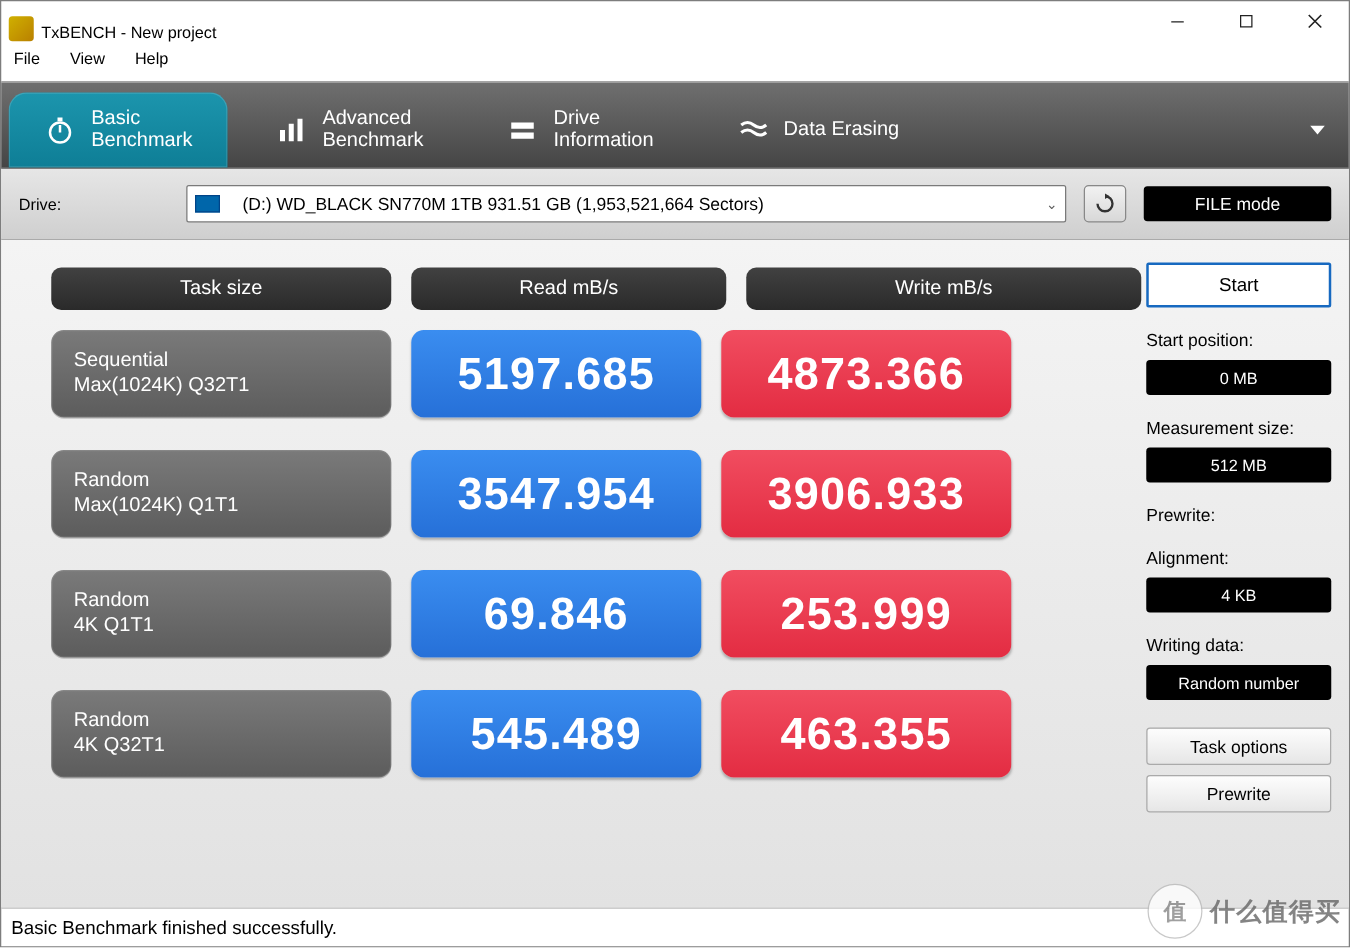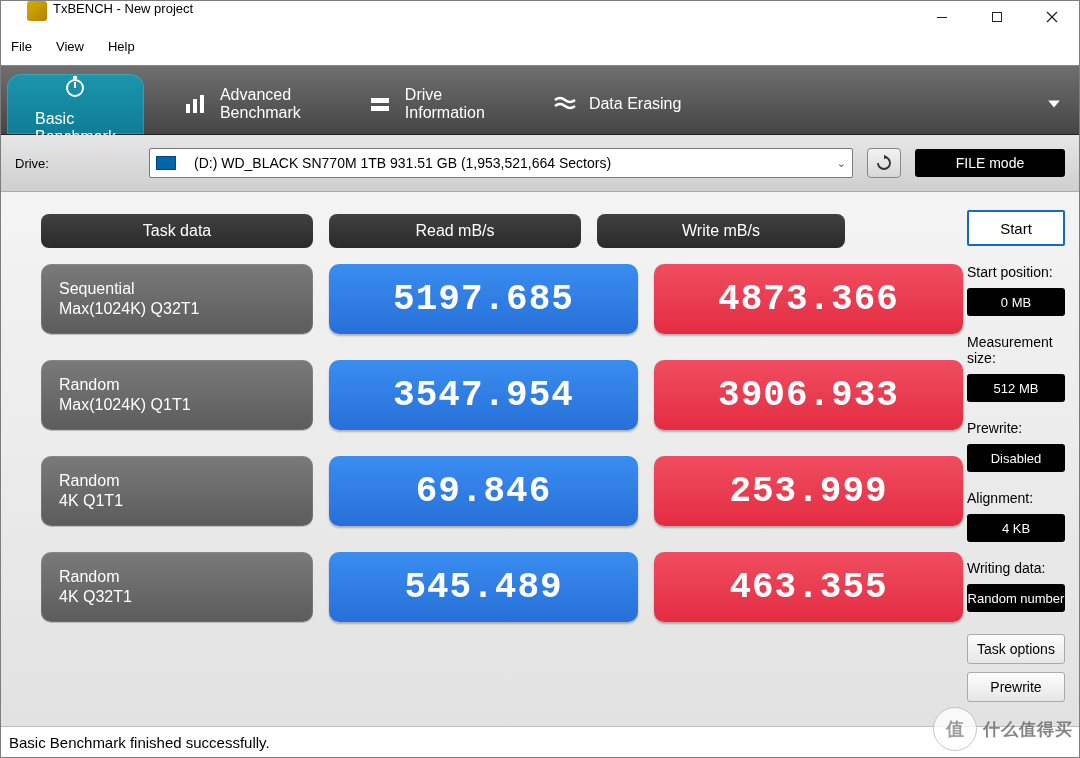--- a/index.html
+++ b/index.html
@@ -9,34 +9,34 @@
     --dark:#2b2b2b;
     --dark2:#3a3a3a;
     --blue-panel:#2e7ee4;
     --red-panel:#eb3f53;
     --header-grad-top:#6d6d6d;
     --header-grad-bot:#4a4a4a;
   }
   html,body{margin:0;padding:0;font-family:"Segoe UI",Arial,sans-serif;font-size:13px;color:#000;}
   .window{width:1080px;height:758px;box-sizing:border-box;border:1px solid #7d7d7d;background:var(--win-bg);display:flex;flex-direction:column;}
   
-  .titlebar{height:32px;display:flex;align-items:flex-start;position:relative;padding-left:20px;}
+  .titlebar{height:32px;display:flex;align-items:flex-end;position:relative;}
   .titlebar .appicon{width:20px;height:20px;margin:0 6px;background:linear-gradient(135deg,#d0b000,#b98000);border-radius:3px;position:relative;}
   .titlebar .apptitle{font-size:13px;}
   .winctrls{margin-left:auto;display:flex;height:100%;}
   .winbtn{width:55px;display:flex;align-items:center;justify-content:center;font-size:14px;color:#333;}
   .winbtn.close{width:55px;}
   .winbtn svg{width:12px;height:12px;}
   
   .menubar{height:22px;display:flex;align-items:center;padding:2px 10px 8px 10px;gap:24px;}
   .menubar span{cursor:default;}
   
   .tabstrip{height:68px;background:linear-gradient(#6f6f6f,#454545);display:flex;align-items:stretch;border-top:1px solid #888;border-bottom:1px solid #222;}
   .tab{display:flex;align-items:center;gap:12px;padding:0 28px;border-radius:14px 14px 0 0;margin:8px 4px 0 6px;color:#fff;font-size:16px;}
-  .tab.active{background:linear-gradient(#1c95ad,#0e7e96);box-shadow:inset 0 0 0 1px rgba(255,255,255,.15);flex-direction:column;}
+  .tab.active{background:linear-gradient(#1c95ad,#0e7e96);box-shadow:inset 0 0 0 1px rgba(255,255,255,.15);}
   .tab .twoline{line-height:1.15;}
   .tab .ic{width:26px;height:26px;display:flex;align-items:center;justify-content:center;}
   .tab .ic svg{width:24px;height:24px;fill:#fff;}
   .tab-drop{width:34px;margin:8px 8px 0 auto;display:flex;align-items:center;justify-content:center;}
   .tab-drop svg{width:14px;height:14px;fill:#fff;}
   
   .driverow{height:56px;background:linear-gradient(#e6e6e6,#cfcfcf);border-bottom:1px solid #aaa;display:flex;align-items:center;padding:0 14px;gap:14px;}
   .drive-label{font-size:13px;width:120px;}
   .drive-select{flex:1;height:28px;border:1px solid #7a7a7a;background:#fff;display:flex;align-items:center;padding:0 6px;gap:18px;border-radius:2px;}
   .drive-select .diskicon{width:18px;height:12px;background:#06a;border:1px solid #048;}
@@ -45,39 +45,39 @@
   .refresh-btn{width:32px;height:28px;border:1px solid #888;border-radius:4px;background:linear-gradient(#f2f2f2,#d8d8d8);display:flex;align-items:center;justify-content:center;}
   .refresh-btn svg{width:18px;height:18px;fill:#333;}
   .filemode-btn{width:150px;height:28px;background:#000;color:#fff;border-radius:3px;display:flex;align-items:center;justify-content:center;font-size:14px;}
   
   .body{flex:1;display:flex;background:linear-gradient(#f4f4f4,#e2e2e2);overflow:hidden;}
   .results{flex:1;padding:22px 4px 8px 40px;display:flex;flex-direction:column;}
   .colheader{display:flex;gap:16px;margin-bottom:10px;}
   .colheader div{background:linear-gradient(#414141,#2a2a2a);color:#fff;text-align:center;font-size:16px;border-radius:8px;height:34px;line-height:34px;}
   .colheader .c-task{width:272px;}
   .colheader .c-read{width:252px;}
-  .colheader .c-write{width:248px;}
+  .colheader .c-write{width:316px;}
   .rows{display:flex;flex-direction:column;gap:26px;margin-top:6px;}
   .row{display:flex;gap:16px;align-items:stretch;}
   .taskcell{width:272px;background:linear-gradient(#7a7a7a,#5c5c5c);border-radius:10px;color:#fff;padding:12px 18px;box-sizing:border-box;display:flex;flex-direction:column;justify-content:center;line-height:1.25;font-size:16px;min-height:70px;box-shadow:inset 0 0 0 1px rgba(255,255,255,.1),0 1px 0 rgba(0,0,0,.2);}
-  .valcell{width:309px;border-radius:10px;color:#fff;display:flex;align-items:center;justify-content:center;font-size:36px;font-weight:bold;font-family:Liberation Mono, monospace;letter-spacing:1px;min-height:70px;box-shadow:0 2px 2px rgba(0,0,0,.25);}
+  .valcell{width:232px;border-radius:10px;color:#fff;display:flex;align-items:center;justify-content:center;font-size:36px;font-weight:bold;font-family:Liberation Sans, sans-serif;letter-spacing:1px;min-height:70px;box-shadow:0 2px 2px rgba(0,0,0,.25);}
   .valcell.read{background:linear-gradient(#3a8df0,#2670d8);}
   .valcell.write{background:linear-gradient(#f14d60,#e32c42);}
   
   .sidebar{width:176px;padding:18px 14px 8px 0;display:flex;flex-direction:column;gap:8px;}
   .start-btn{height:32px;border:2px solid #1769c0;border-radius:2px;background:#fff;color:#000;font-size:15px;display:flex;align-items:center;justify-content:center;}
   .sb-group-label{font-size:14px;margin-top:10px;}
   .sb-dark-btn{height:28px;background:#000;color:#fff;font-size:13px;border-radius:3px;display:flex;align-items:center;justify-content:center;}
   .sb-light-btn{height:28px;background:linear-gradient(#fdfdfd,#e6e6e6);border:1px solid #aaa;border-radius:3px;font-size:14px;display:flex;align-items:center;justify-content:center;}
   
   .statusbar{height:26px;border-top:1px solid #bdbdbd;padding:2px 8px;font-size:15px;display:flex;align-items:center;}
   
   .watermark{position:absolute;right:6px;bottom:6px;display:flex;align-items:center;gap:6px;opacity:.8;}
   .watermark .circ{width:42px;height:42px;border-radius:50%;background:#fff;border:1px solid #bbb;display:flex;align-items:center;justify-content:center;font-size:18px;color:#888;font-weight:bold;}
-  .watermark .txt{font-size:17px;color:#666;font-weight:bold;letter-spacing:1px;}
+  .watermark .txt{font-size:20px;color:#666;font-weight:bold;letter-spacing:1px;}
   .rel{position:relative;}
 </style>
 </head>
 <body>
 
 <div class="window rel">
 
   <div class="titlebar">
     <div class="appicon"></div>
     <div class="apptitle">TxBENCH - New project</div>
@@ -171,21 +171,21 @@
           <path d="M12 4 A8 8 0 1 1 4 12" fill="none" stroke="#333" stroke-width="2.5"></path>
           <path d="M12 1 L12 7 L17 4 Z" fill="#333"></path>
         </svg>
     </div>
     <div class="filemode-btn">FILE mode</div>
   </div>
 
   <div class="body">
     <div class="results">
       <div class="colheader">
-        <div class="c-task">Task data</div>
+        <div class="c-task">Task size</div>
         <div class="c-read">Read mB/s</div>
         <div class="c-write">Write mB/s</div>
       </div>
       <div class="rows" id="rows">
           <div class="row">
             <div class="taskcell">
               <span>Sequential</span>
               <span>Max(1024K) Q32T1</span>
             </div>
             <div class="valcell read">5197.685</div>
@@ -221,21 +221,20 @@
     <div class="sidebar">
       <div class="start-btn">Start</div>
 
       <div class="sb-group-label">Start position:</div>
       <div class="sb-dark-btn">0 MB</div>
 
       <div class="sb-group-label">Measurement size:</div>
       <div class="sb-dark-btn">512 MB</div>
 
       <div class="sb-group-label">Prewrite:</div>
-      <div class="sb-dark-btn">Disabled</div>
 
       <div class="sb-group-label">Alignment:</div>
       <div class="sb-dark-btn">4 KB</div>
 
       <div class="sb-group-label">Writing data:</div>
       <div class="sb-dark-btn">Random number</div>
 
       <div style="height:6px"></div>
       <div class="sb-light-btn">Task options</div>
       <div class="sb-light-btn">Prewrite</div>

